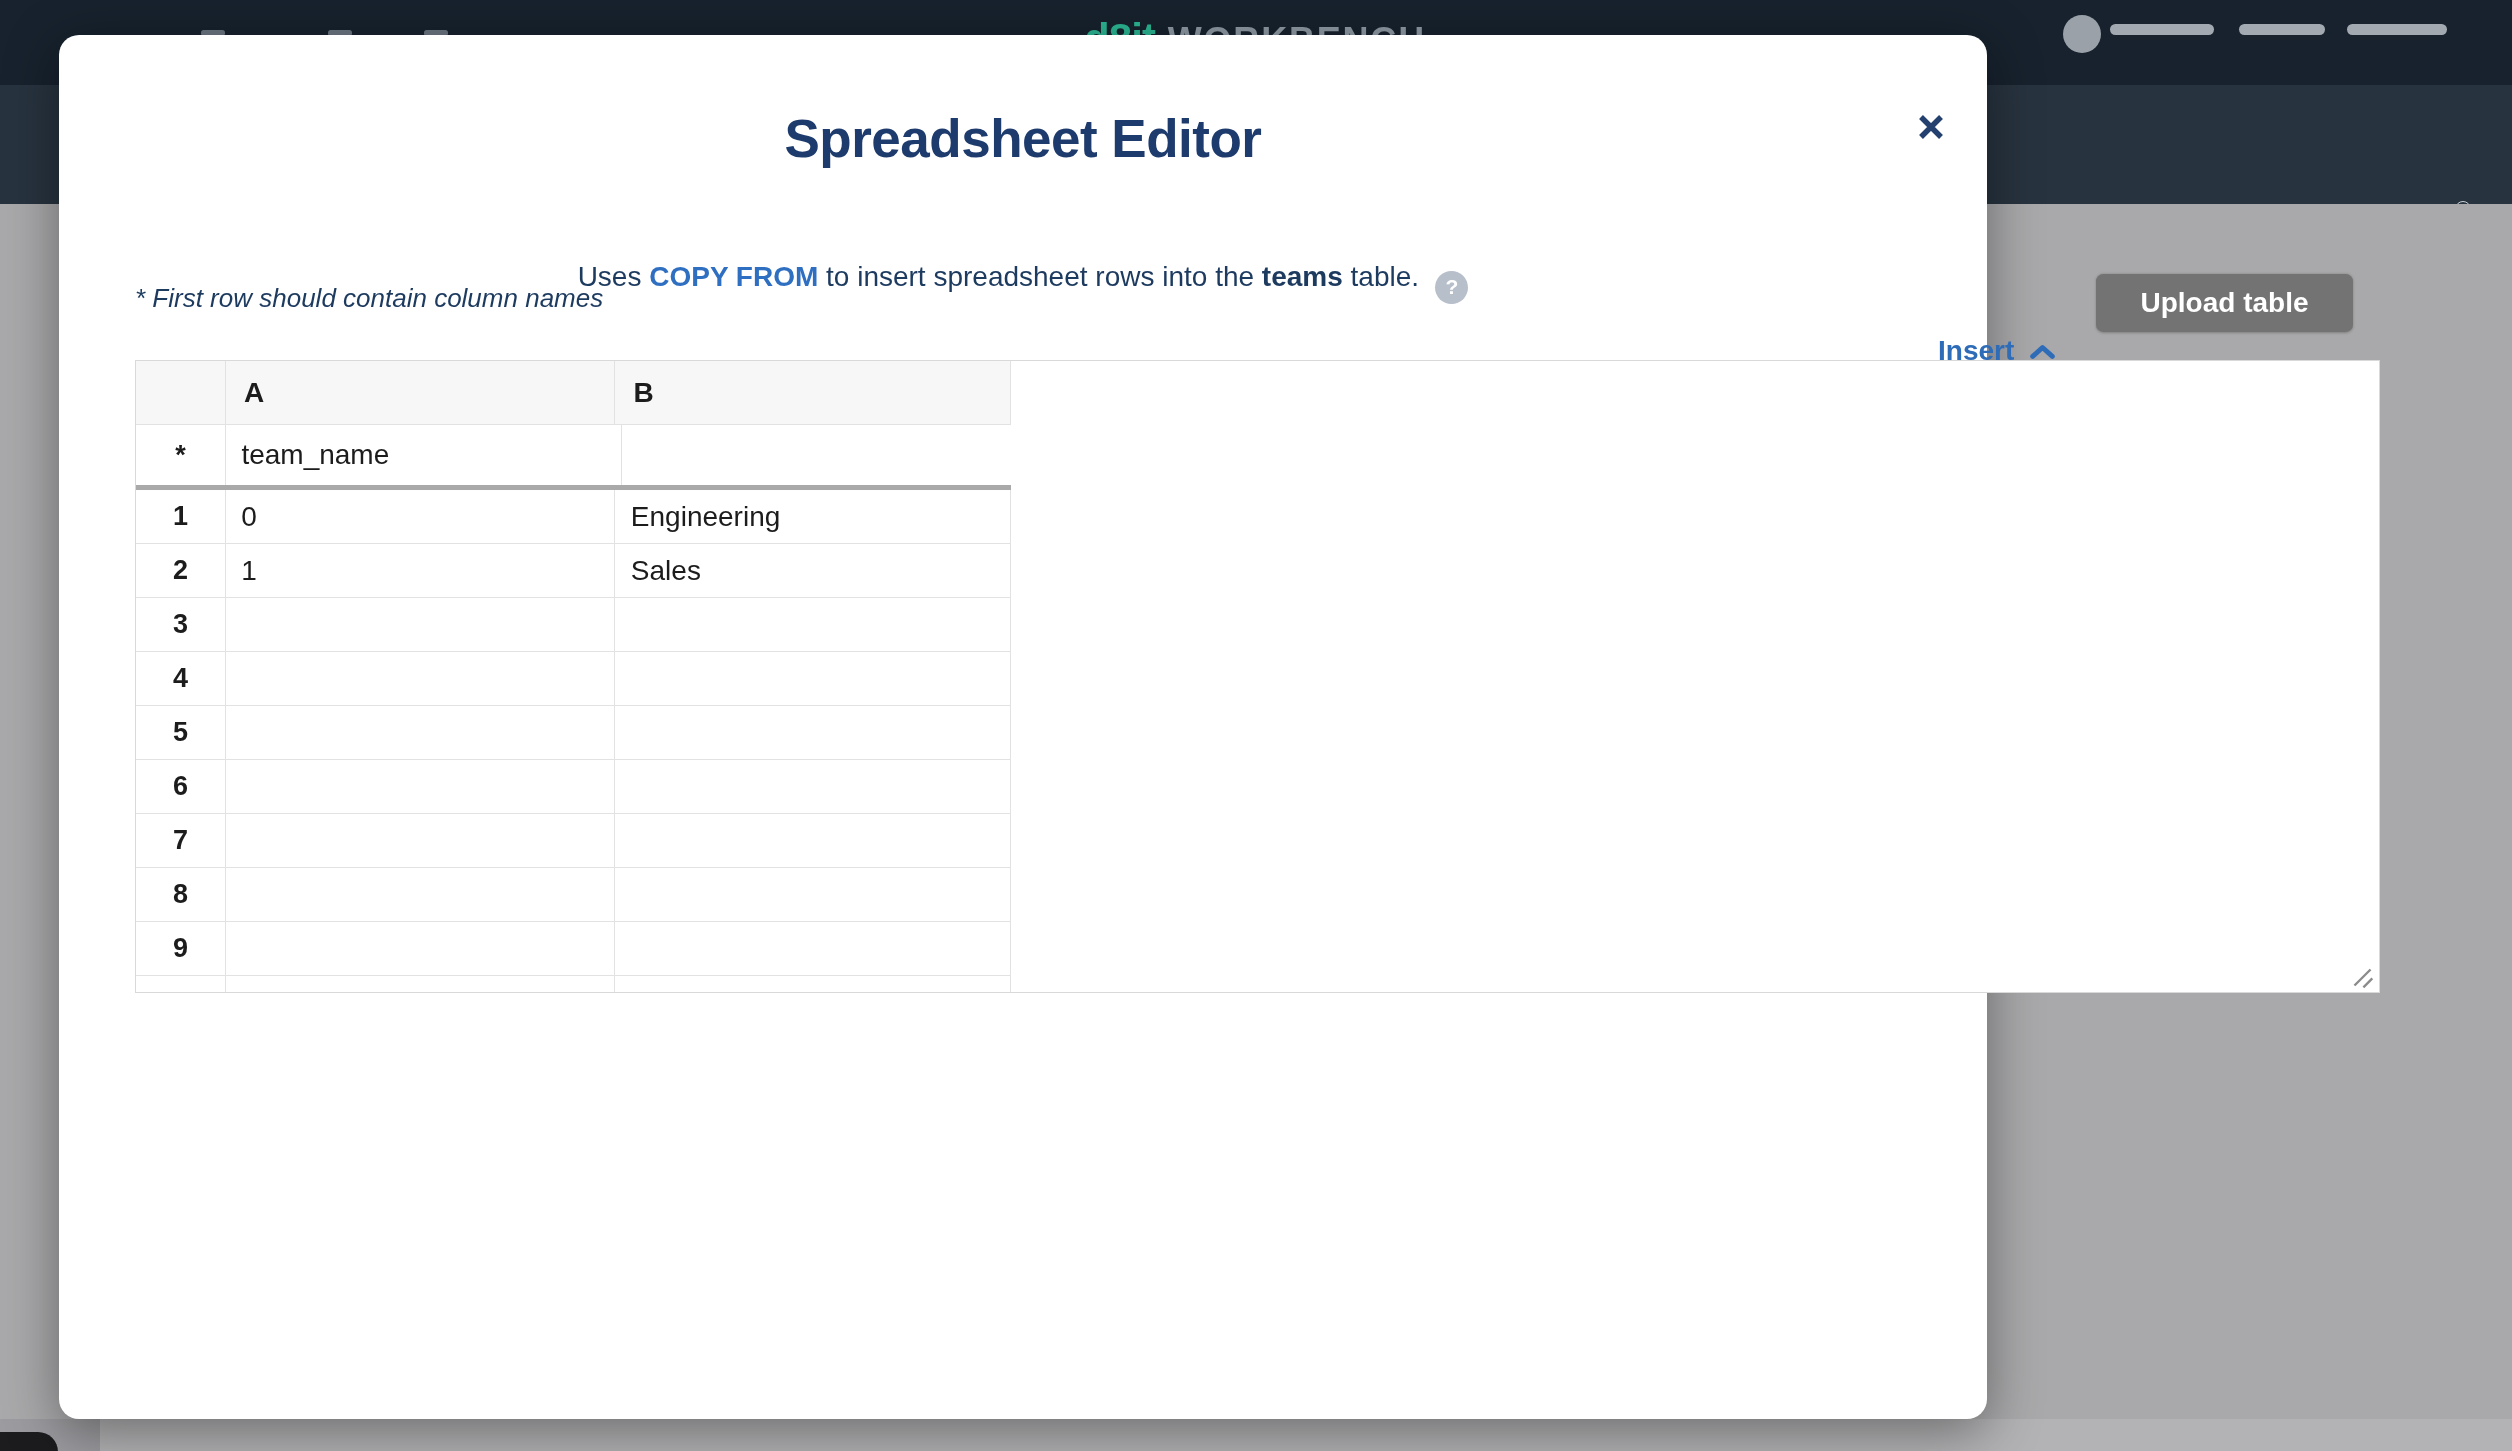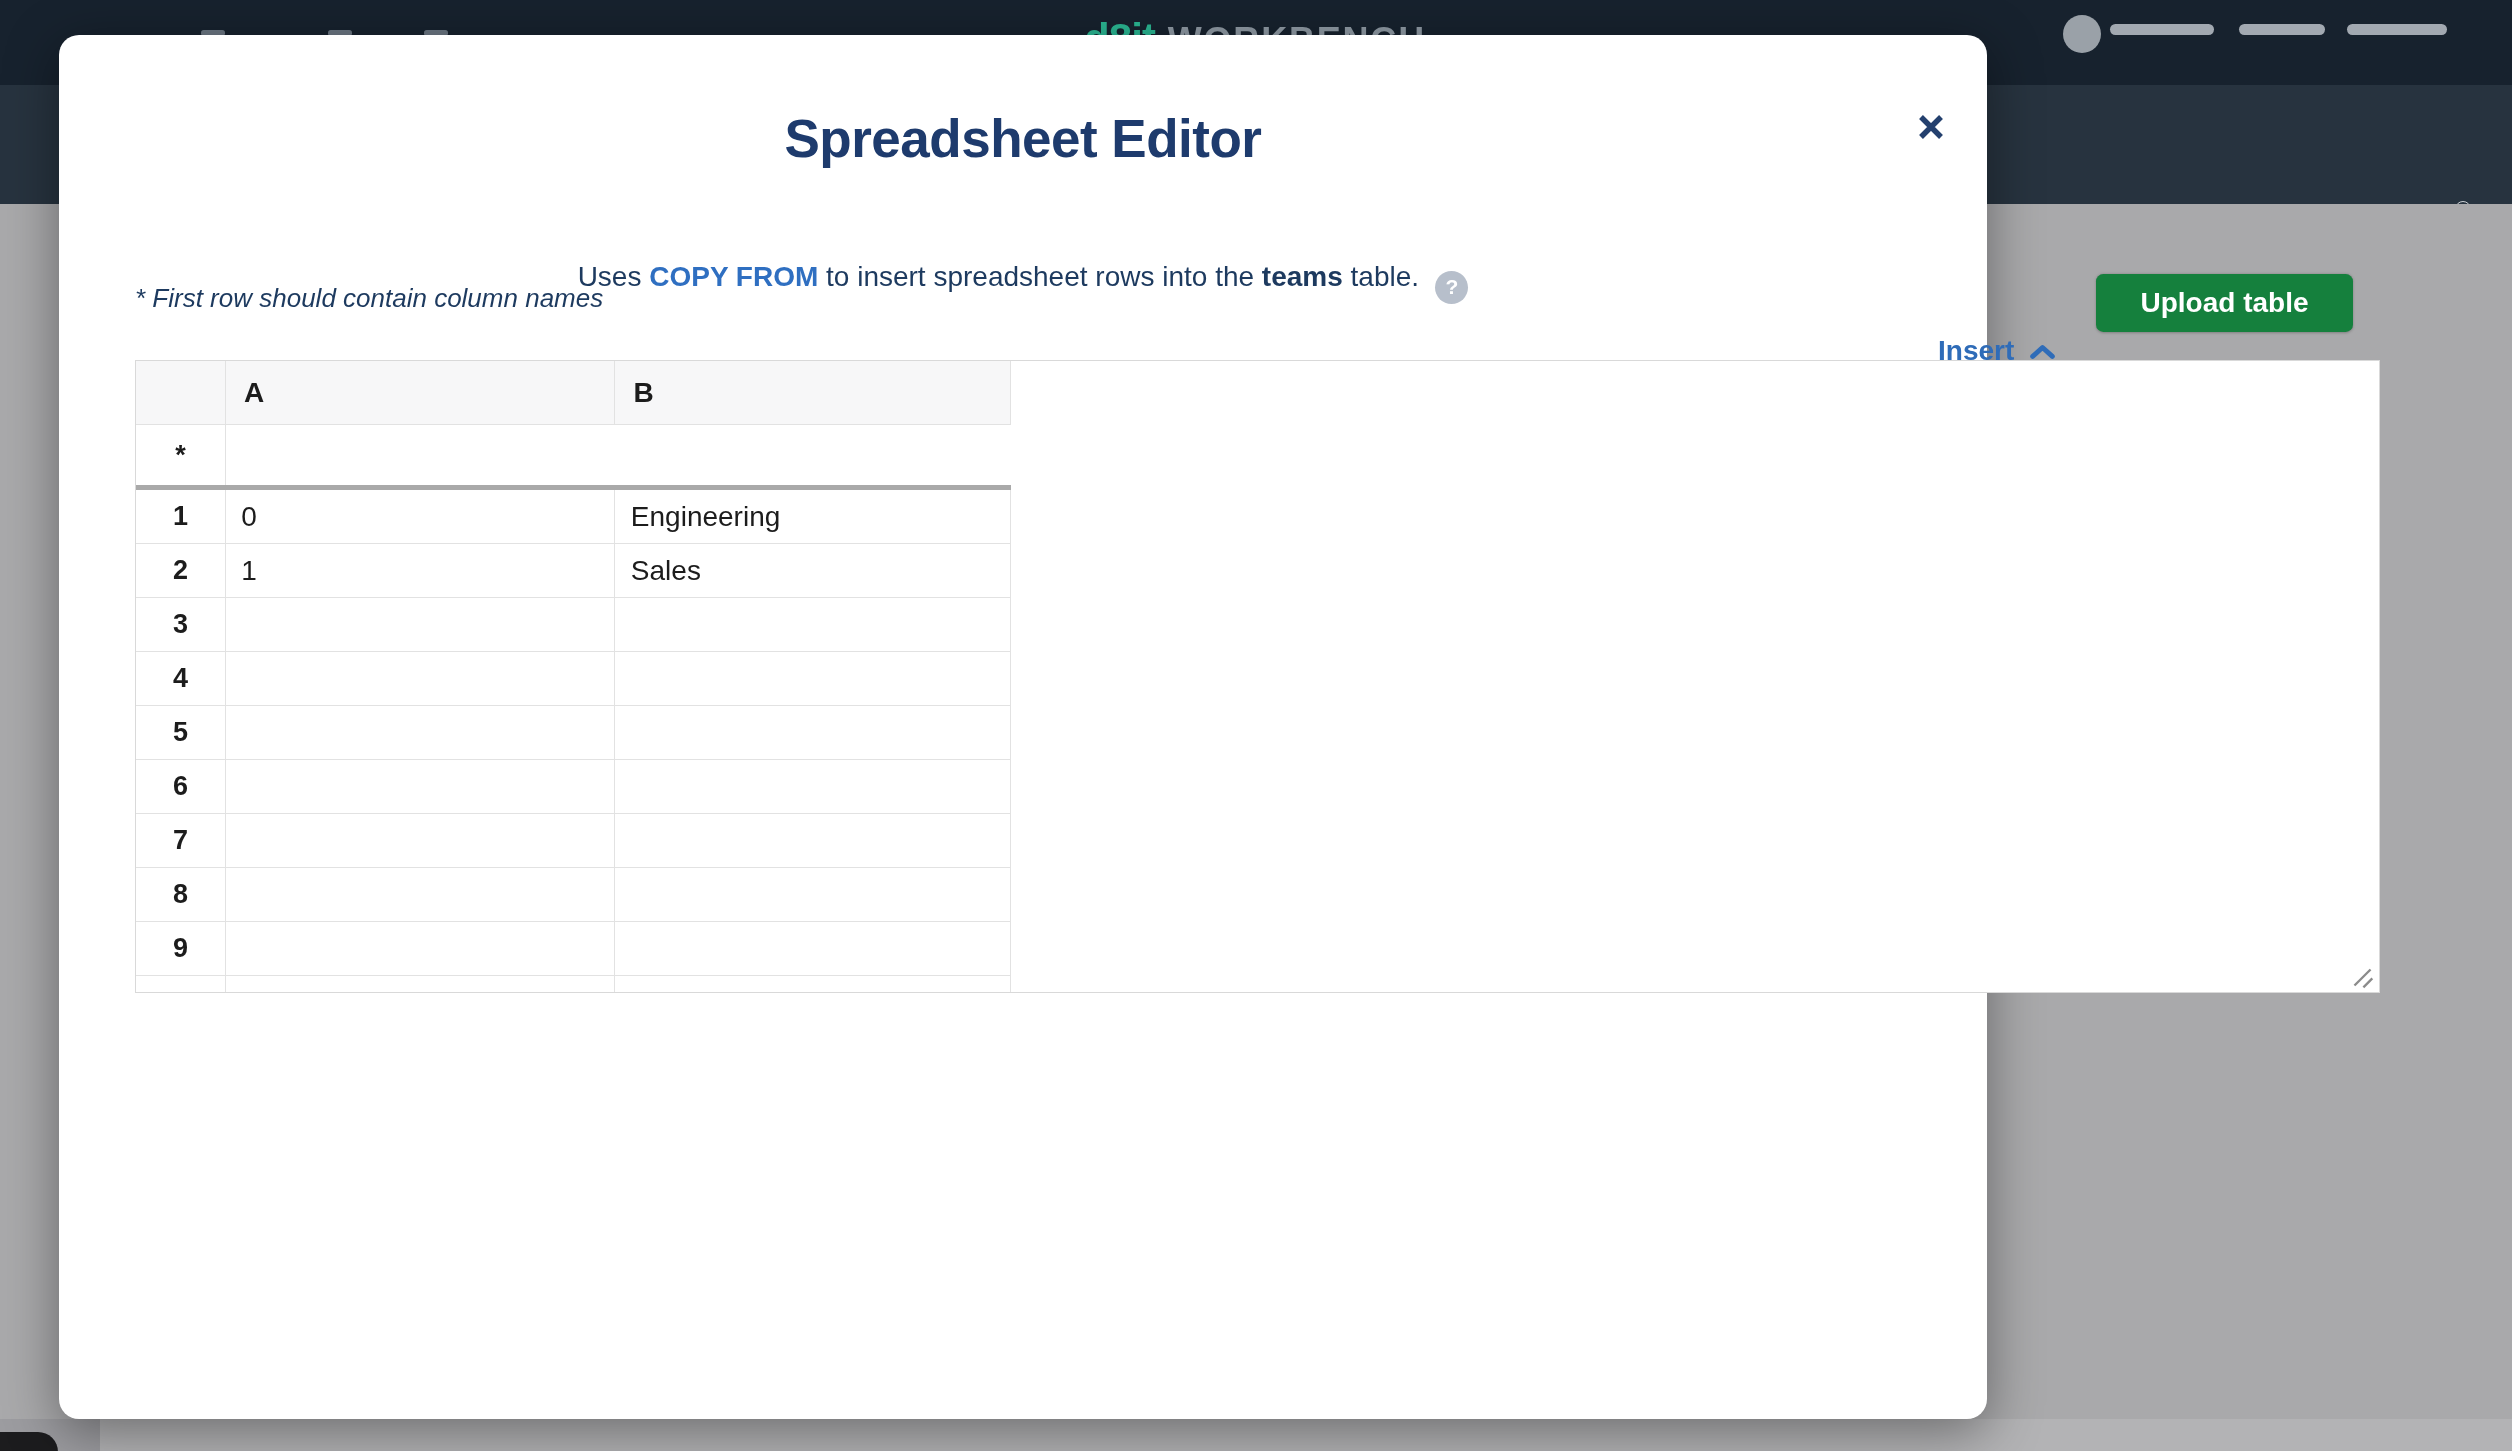--- a/index.html
+++ b/index.html
@@ -39,21 +39,21 @@
   .modal-subtitle{position:absolute;top:178px;left:0;right:0;text-align:center;
     font-size:28px;color:#1d3a5f;margin-top:48px;}
   .modal-subtitle .lnk{color:#2f6fc1;font-weight:700;cursor:pointer;}
   .modal-subtitle .tbl{font-weight:700;}
   .help-badge{display:inline-flex;width:33px;height:33px;border-radius:50%;background:#b7bfcb;
     color:#ffffff;font-weight:700;font-size:21px;align-items:center;justify-content:center;
     vertical-align:-8.2px;margin-left:16.3px;cursor:pointer;}
   .note{position:absolute;left:76px;top:248px;font-size:26px;font-style:italic;color:#1d3a5f;text-align:center;}
   .insert-ctl{position:absolute;left:1879px;top:256px;display:flex;align-items:center;gap:14.5px;
     font-size:28px;font-weight:700;color:#2f6cb8;cursor:pointer;background:none;border:none;padding:0;margin-top:44px;}
-  .upload-btn{position:absolute;left:2037px;top:239px;width:257px;height:58px;background:#15803d;
+  .upload-btn{position:absolute;left:2037px;top:239px;width:257px;height:58px;background:#737373;
     border:none;border-radius:7.3px;color:#ffffff;font-size:28px;font-weight:700;cursor:pointer;
     font-family:"Liberation Sans","DejaVu Sans",sans-serif;box-shadow:0 0.9px 2.7px rgba(0,0,0,.25);}
   
   .grid-container{position:absolute;left:76px;top:325px;width:2245px;height:633px;background:#ffffff;
     border:1.8px solid #d9d9d9;box-sizing:border-box;overflow:hidden;}
   .sheet{position:absolute;left:0;top:0;width:875px;}
   .srow{display:flex;}
   .cell{box-sizing:border-box;border-right:1.8px solid #e2e2e2;border-bottom:1.8px solid #e2e2e2;
     display:flex;align-items:center;font-size:28px;color:#1c1c1c;background:#ffffff;}
   .rowlabel{width:90px;justify-content:center;font-weight:700;font-size:27px;}
@@ -119,20 +119,21 @@
     <div class="sheet">
 
       <div class="srow header-row">
         <div class="cell rowlabel"></div>
         <div class="cell col-a">A</div>
         <div class="cell col-b">B</div>
       </div>
 
       <div class="srow star-row">
         <div class="cell rowlabel">*</div>
+        <div class="cell col-b">team_name</div>
       </div>
 
       <div class="hdivider"></div>
 
       <div class="srow data-row">
         <div class="cell rowlabel">1</div>
         <div class="cell col-a">0</div>
         <div class="cell col-b">Engineering</div>
       </div>
 

